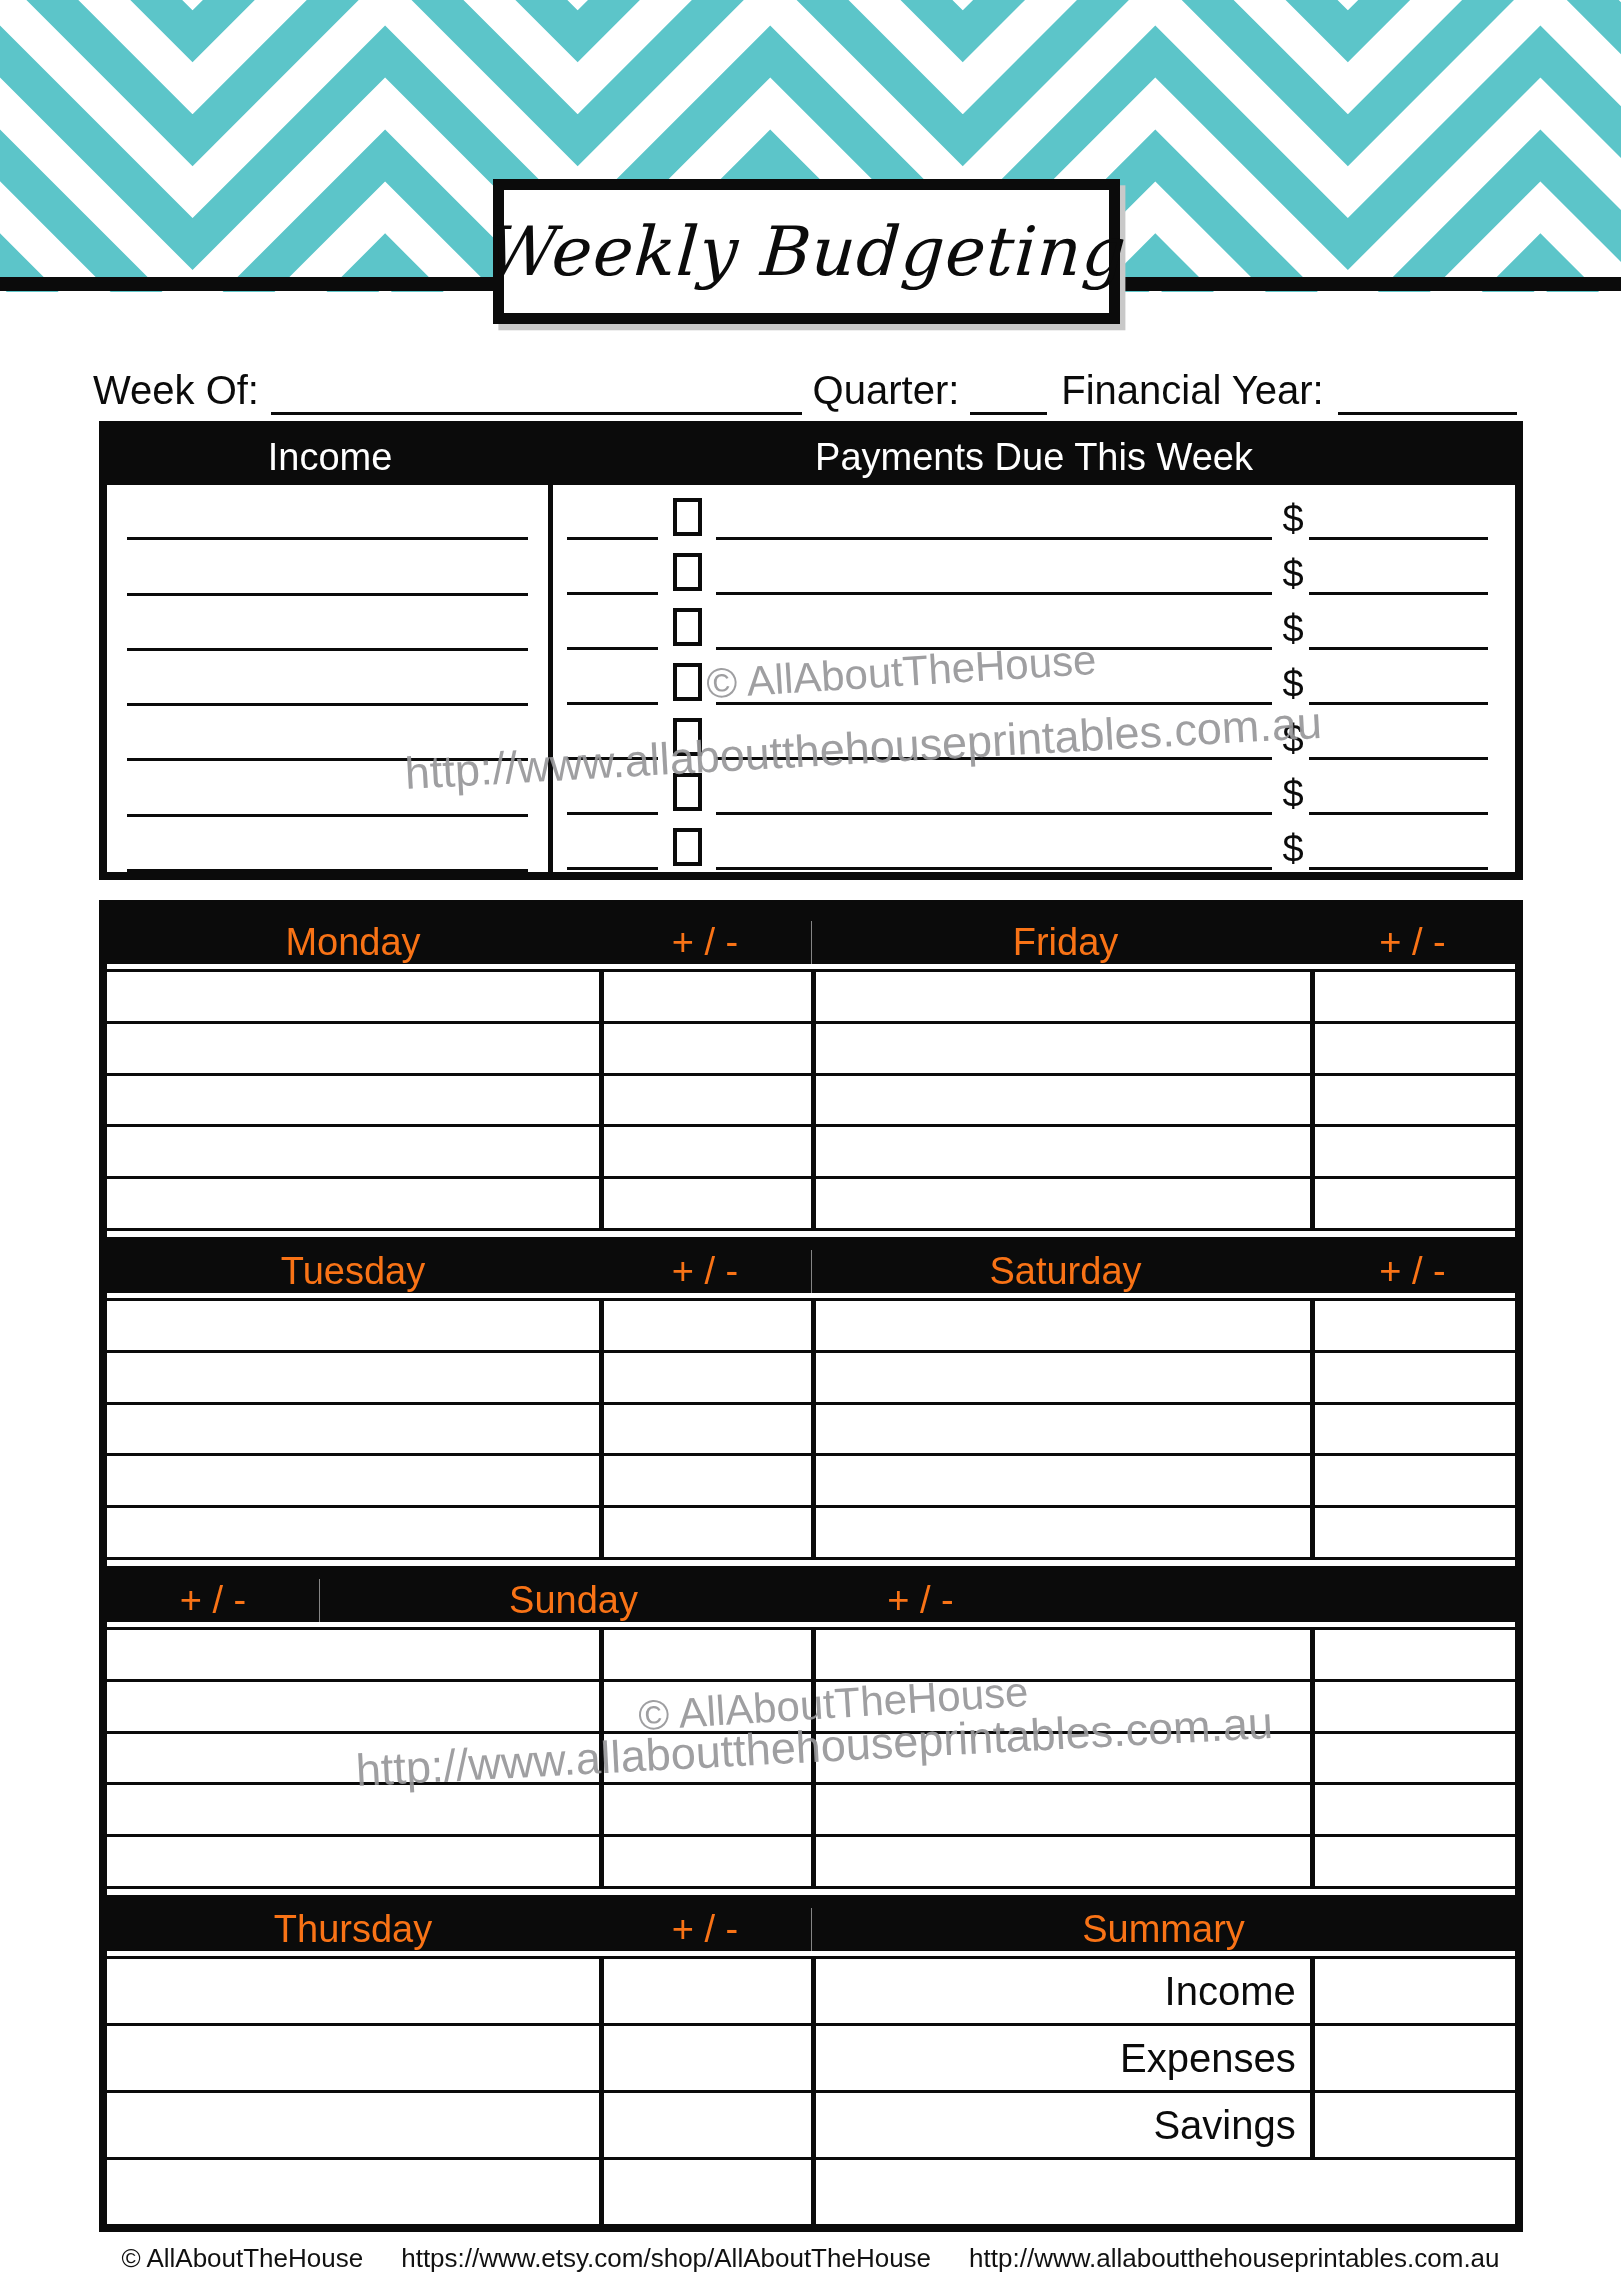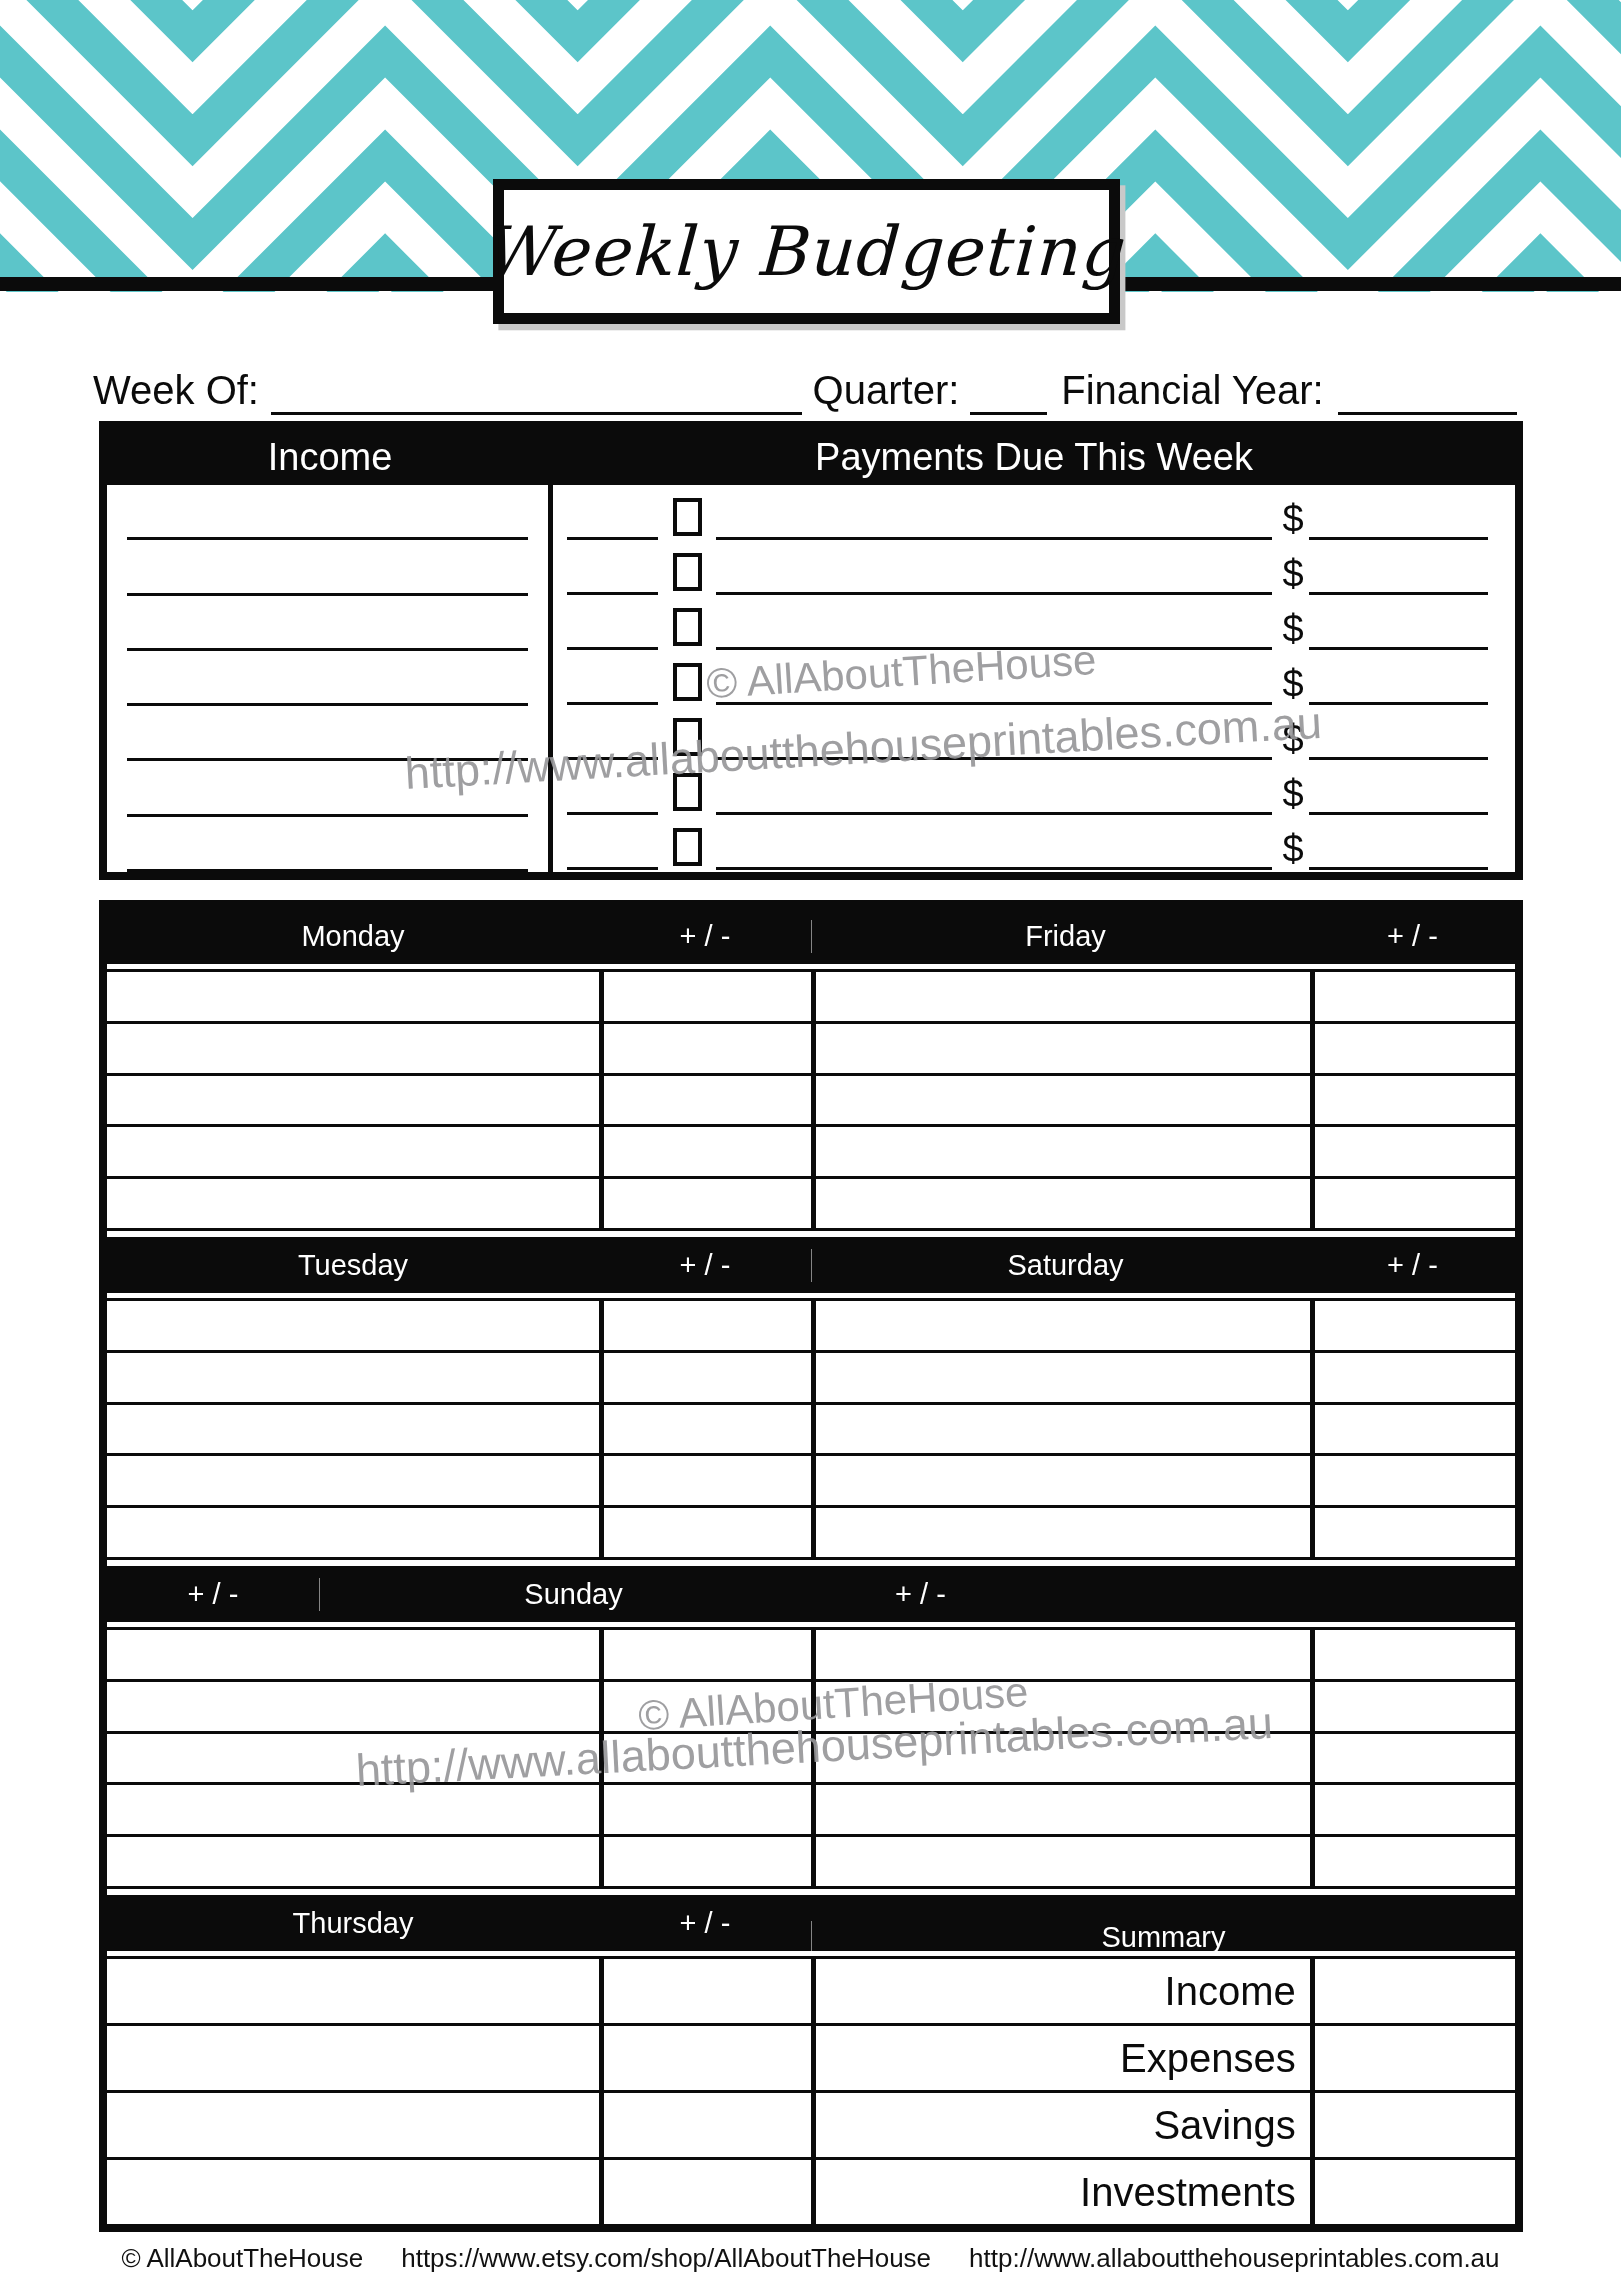--- a/index.html
+++ b/index.html
@@ -57,21 +57,21 @@
   .pay-dollar { font-size:38px; line-height:1; margin:0 5.4px 1.8px 10.7px; }
   .seg-amount { width:179px; }
 
   
   .day-grid {
     position:absolute; left:99px; top:900px; width:1424px; height:1332px;
     box-sizing:border-box; border:8px solid #0b0b0b; background:#fff;
     display:flex; flex-direction:column;
   }
   .day-section { flex:1; display:flex; flex-direction:column; }
-  .sec-header { height:56px; flex:none; background:#0b0b0b; color:#ffffff; display:flex; align-items:center; font-size:29px; }
+  .sec-header { height:56px; flex:none; background:#0b0b0b; color:#f97316; display:flex; align-items:flex-end; font-size:38px; }
   .hc { text-align:center; box-sizing:border-box; }
   .hc1 { width:492px; }
   .hc2 { width:212px; }
   .hc3 { width:499px; border-left:1.8px solid rgba(255,255,255,0.5);padding-left:9px; }
   .hc4 { width:205px; }
   .hc34 { width:704px; border-left:1.8px solid rgba(255,255,255,0.5);margin-top:28px; }
   .sec-rows {
     flex:1; display:flex; flex-direction:column;
     margin:5.4px 0 6.3px 0; border-top:3.6px solid #0b0b0b; border-bottom:3.6px solid #0b0b0b;
   }
@@ -343,21 +343,20 @@
           </div>
           <div class="drow">
             <div class="dcell dc1"></div>
             <div class="dcell dc2"></div>
             <div class="dcell dc3 sum-label">Savings</div>
             <div class="dcell dc4"></div>
           </div>
           <div class="drow">
             <div class="dcell dc1"></div>
             <div class="dcell dc2"></div>
-            <div class="dcell dc3 sum-label">Investments</div>
             <div class="dcell dc4"></div>
           </div>
         </div>
       </div>
     </div>
 
   <div class="wm wm-c2">© AllAboutTheHouse</div>
   <div class="wm wm-u2">http://www.allaboutthehouseprintables.com.au</div>
 
   <div class="footer">

